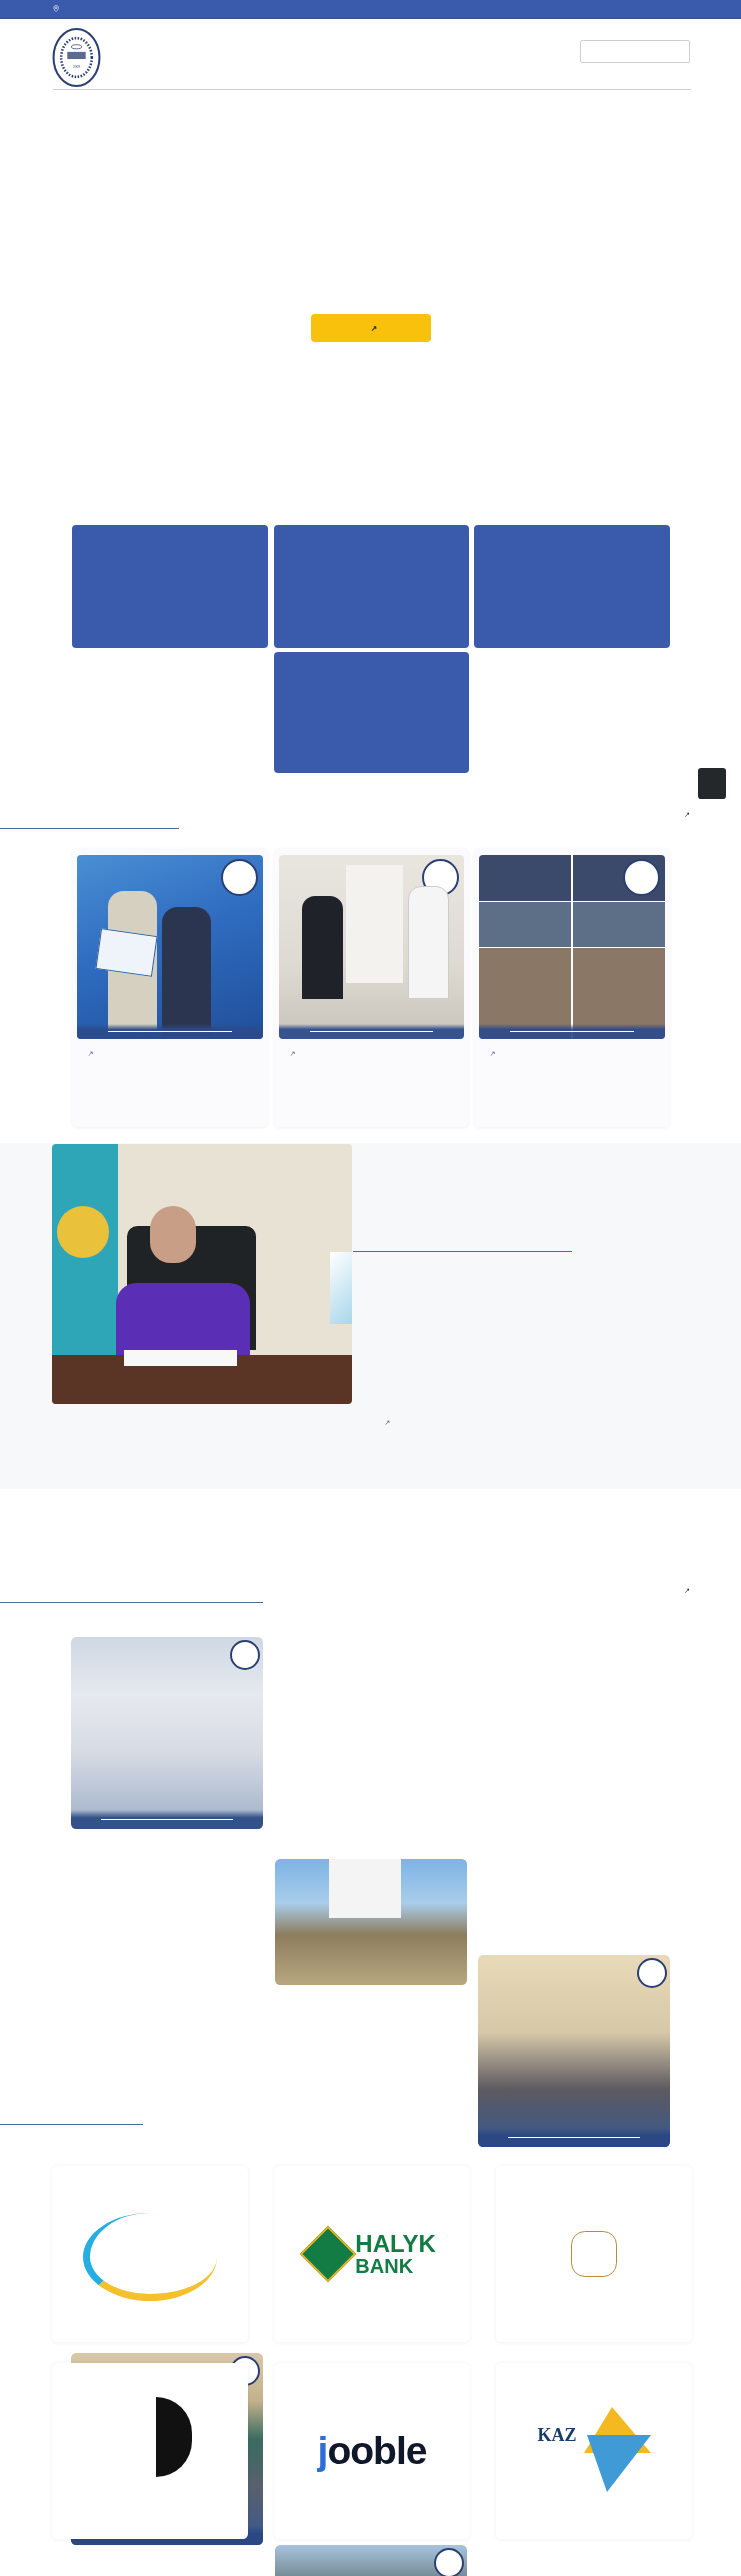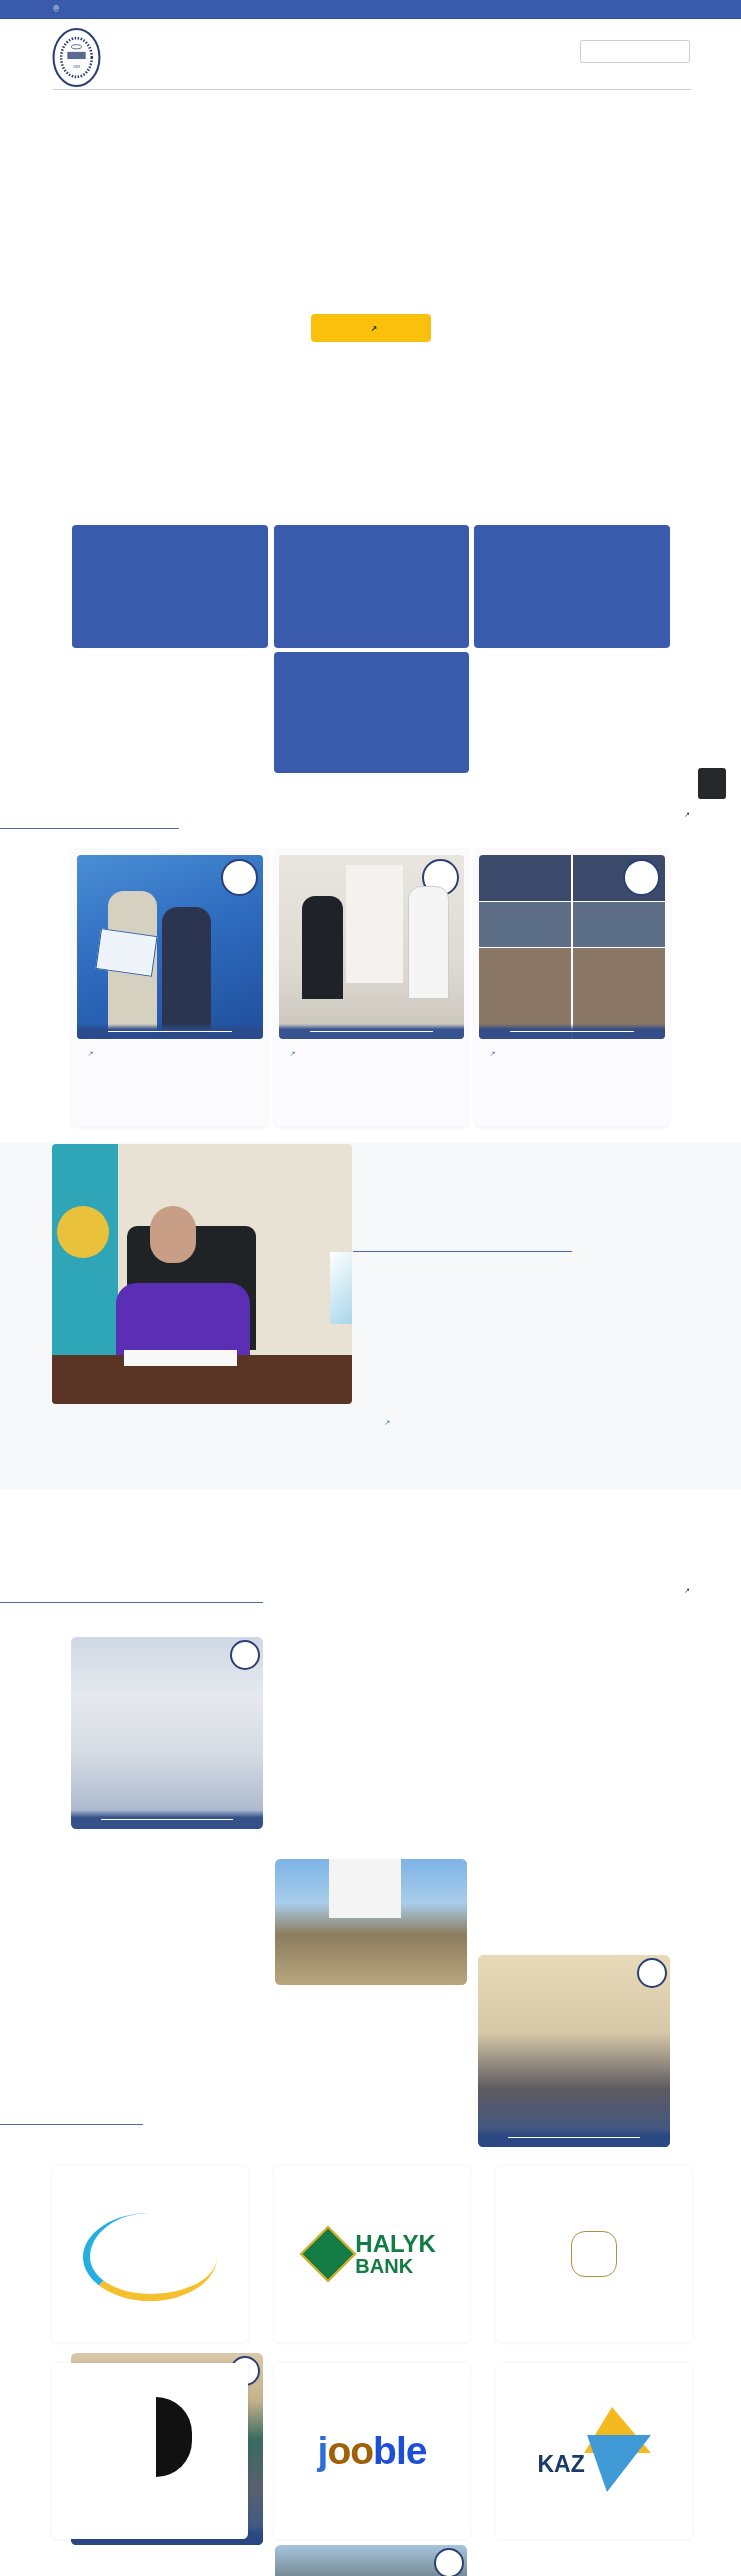--- a/index.html
+++ b/index.html
@@ -256,24 +256,24 @@
 
 <div class="abs pcard" style="left:52px;top:2363px;width:196px;height:176px;">
   <div style="position:relative;width:103px;height:108px;">
     <div style="position:absolute;left:57px;top:0;width:36px;height:80px;background:#111;border-radius:0 41px 41px 0;"></div>
     <div style="position:absolute;left:0;top:49px;color:#c3845a;font-size:27px;font-weight:bold;"></div>
     <div style="position:absolute;left:0;top:93px;width:46px;color:#444;font-size:5.2px;"></div>
   </div>
 </div>
 <div class="abs pcard" style="left:274px;top:2363px;width:196px;height:176px;">
   <div style="font-size:39px;font-weight:bold;letter-spacing:-1px;">
-    <span style="color:#2c6fd6;">j</span><span style="color:#a16207;">oo</span><span style="color:#1d4ed8;margin-top:44px;">ble</span>
+    <span style="color:#2c6fd6;">j</span><span style="color:#0f172a;">oo</span><span style="color:#0f172a;margin-top:44px;">ble</span>
   </div>
 </div>
 <div class="abs pcard" style="left:496px;top:2363px;width:196px;height:176px;">
   <div style="position:relative;width:113px;height:88px;">
     <div style="position:absolute;left:46px;top:0;width:0;height:0;border-left:28px solid transparent;border-right:39px solid transparent;border-bottom:46px solid #f4b921;"></div>
     <div style="position:absolute;left:49px;top:28px;width:0;height:0;border-left:20.6px solid transparent;border-right:44px solid transparent;border-top:57px solid #3f9ad6;"></div>
-    <div style="position:absolute;left:0;top:44px;color:#173c6a;font-size:23px;font-weight:bold;">KAZ</div>
+    <div style="position:absolute;left:0;top:18px;color:#173c6a;font-size:18px;font-weight:bold;font-family:Liberation Serif, serif;">KAZ</div>
     <div style="position:absolute;left:0;top:62px;color:#3a5bab;font-size:5.2px;letter-spacing:2.6px;"></div>
   </div>
 </div>
 
 
 </body></html>

